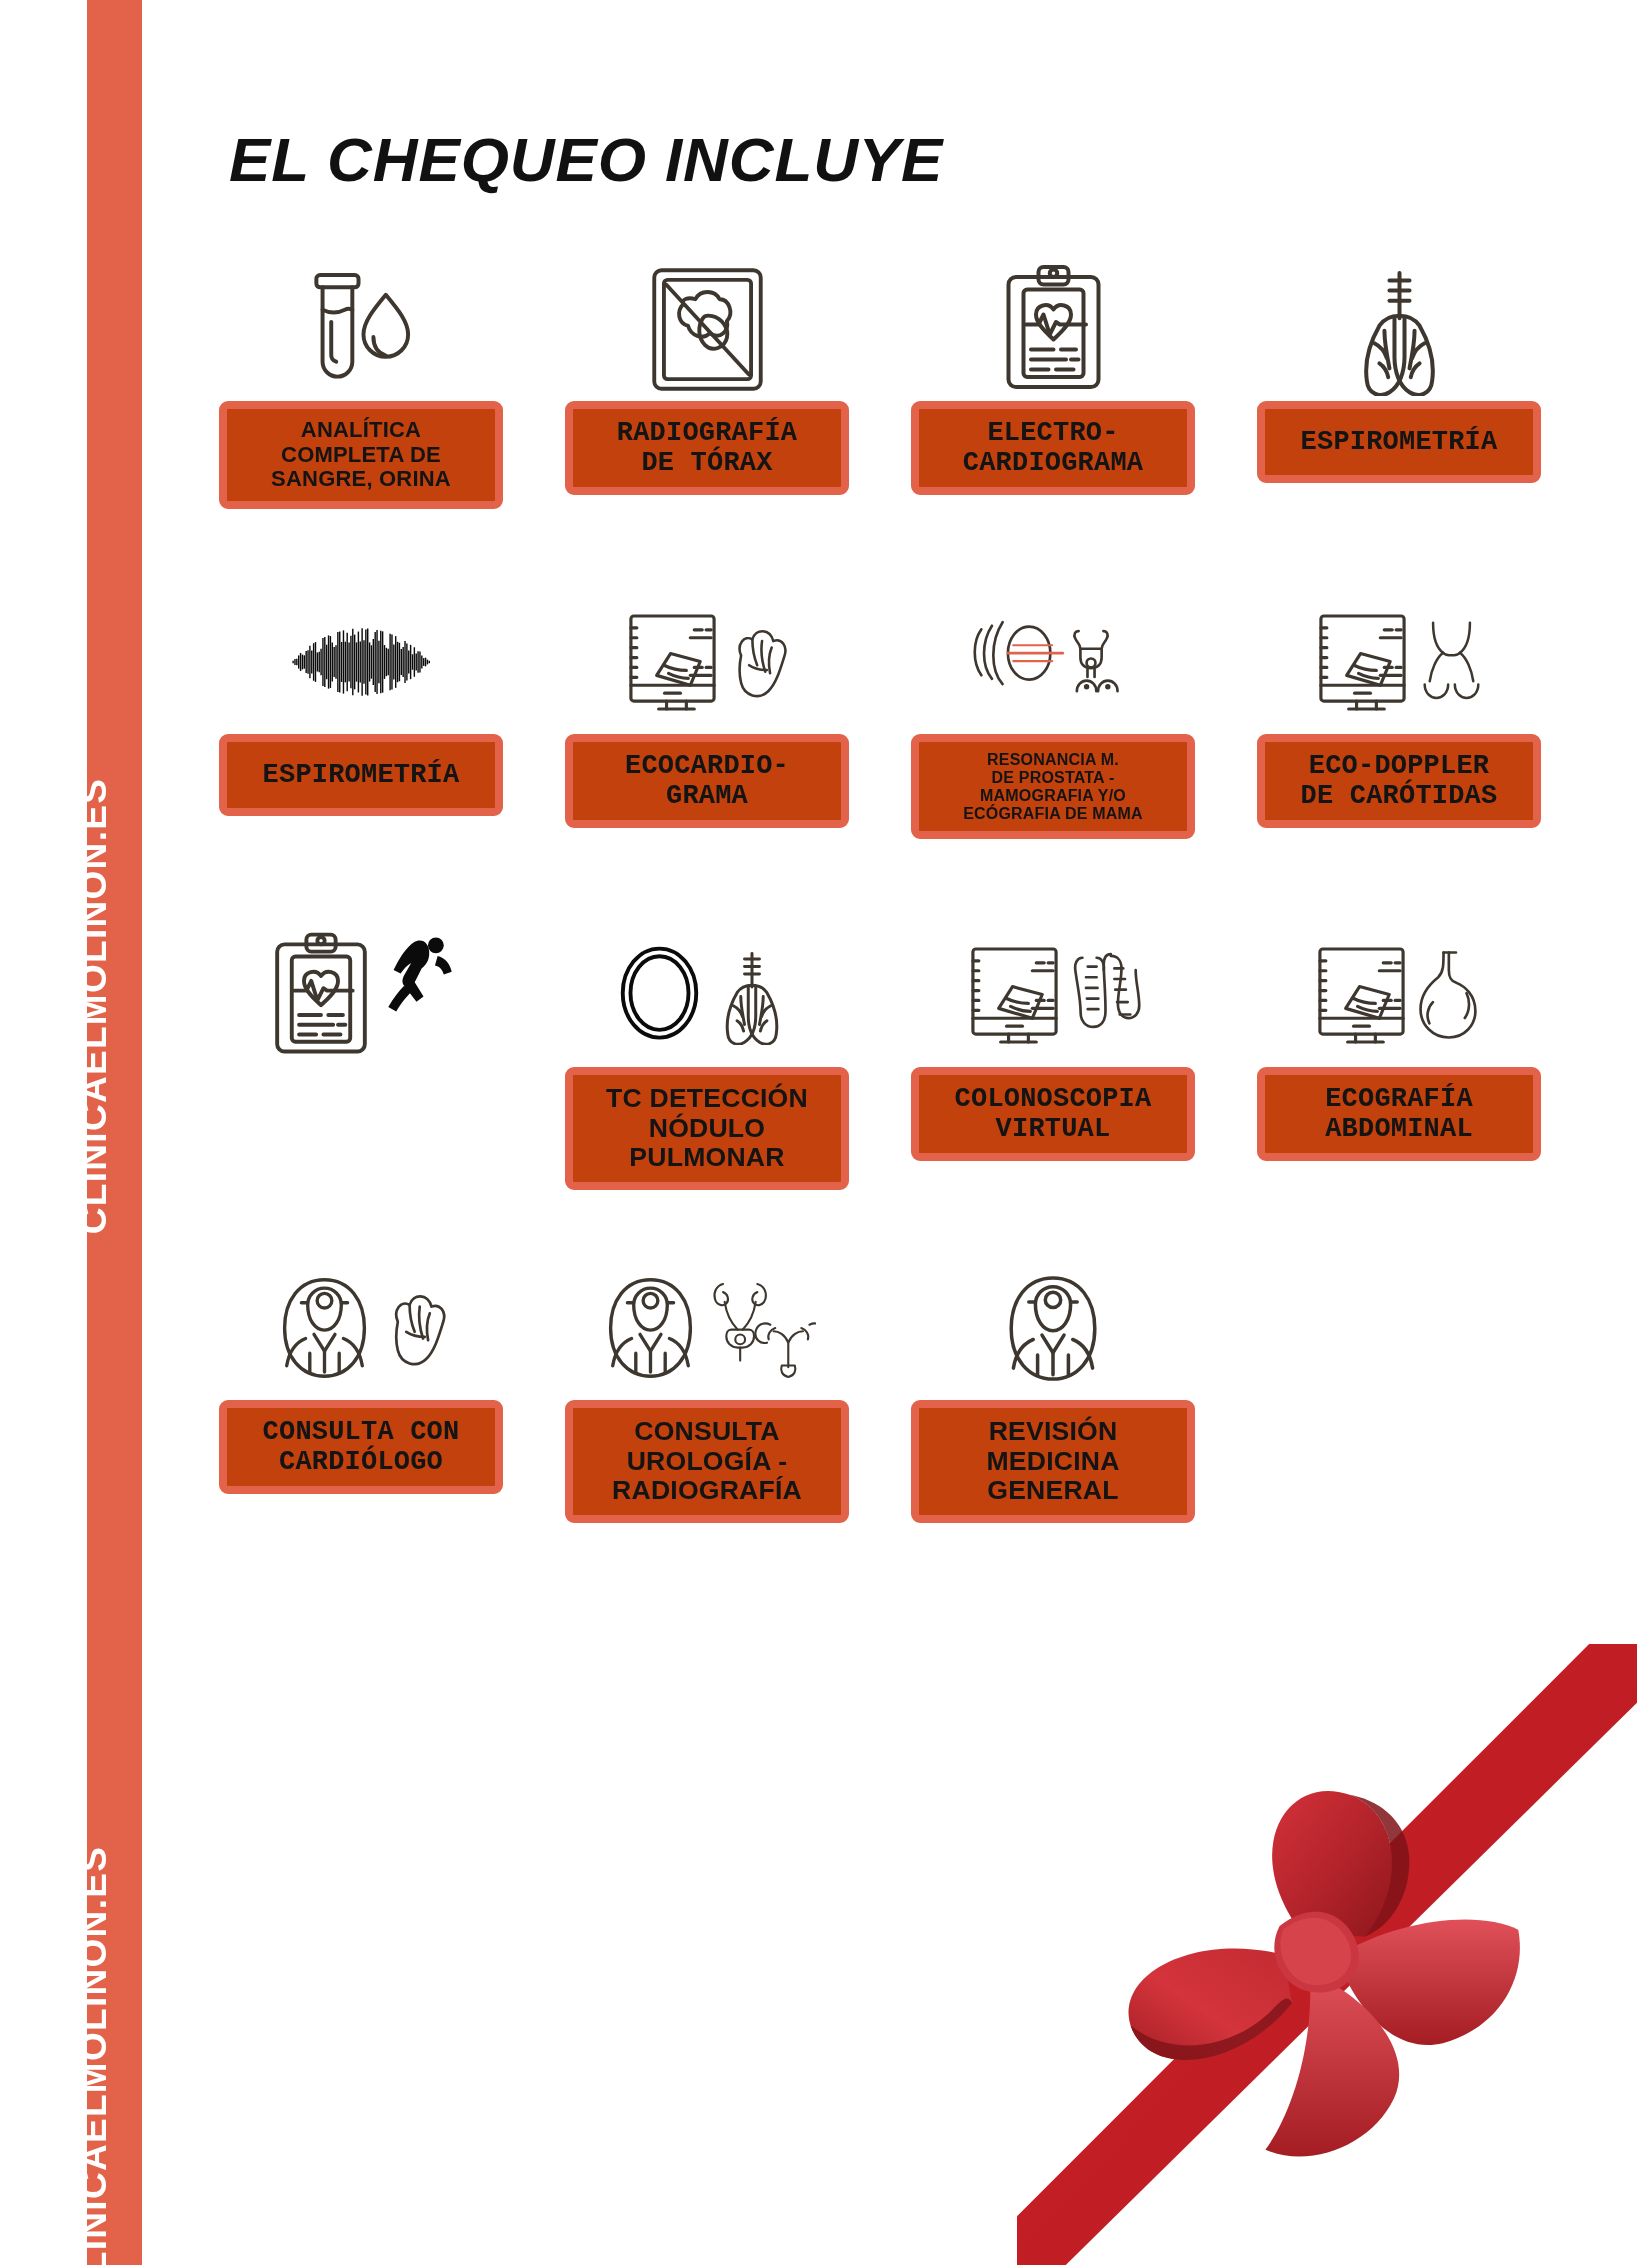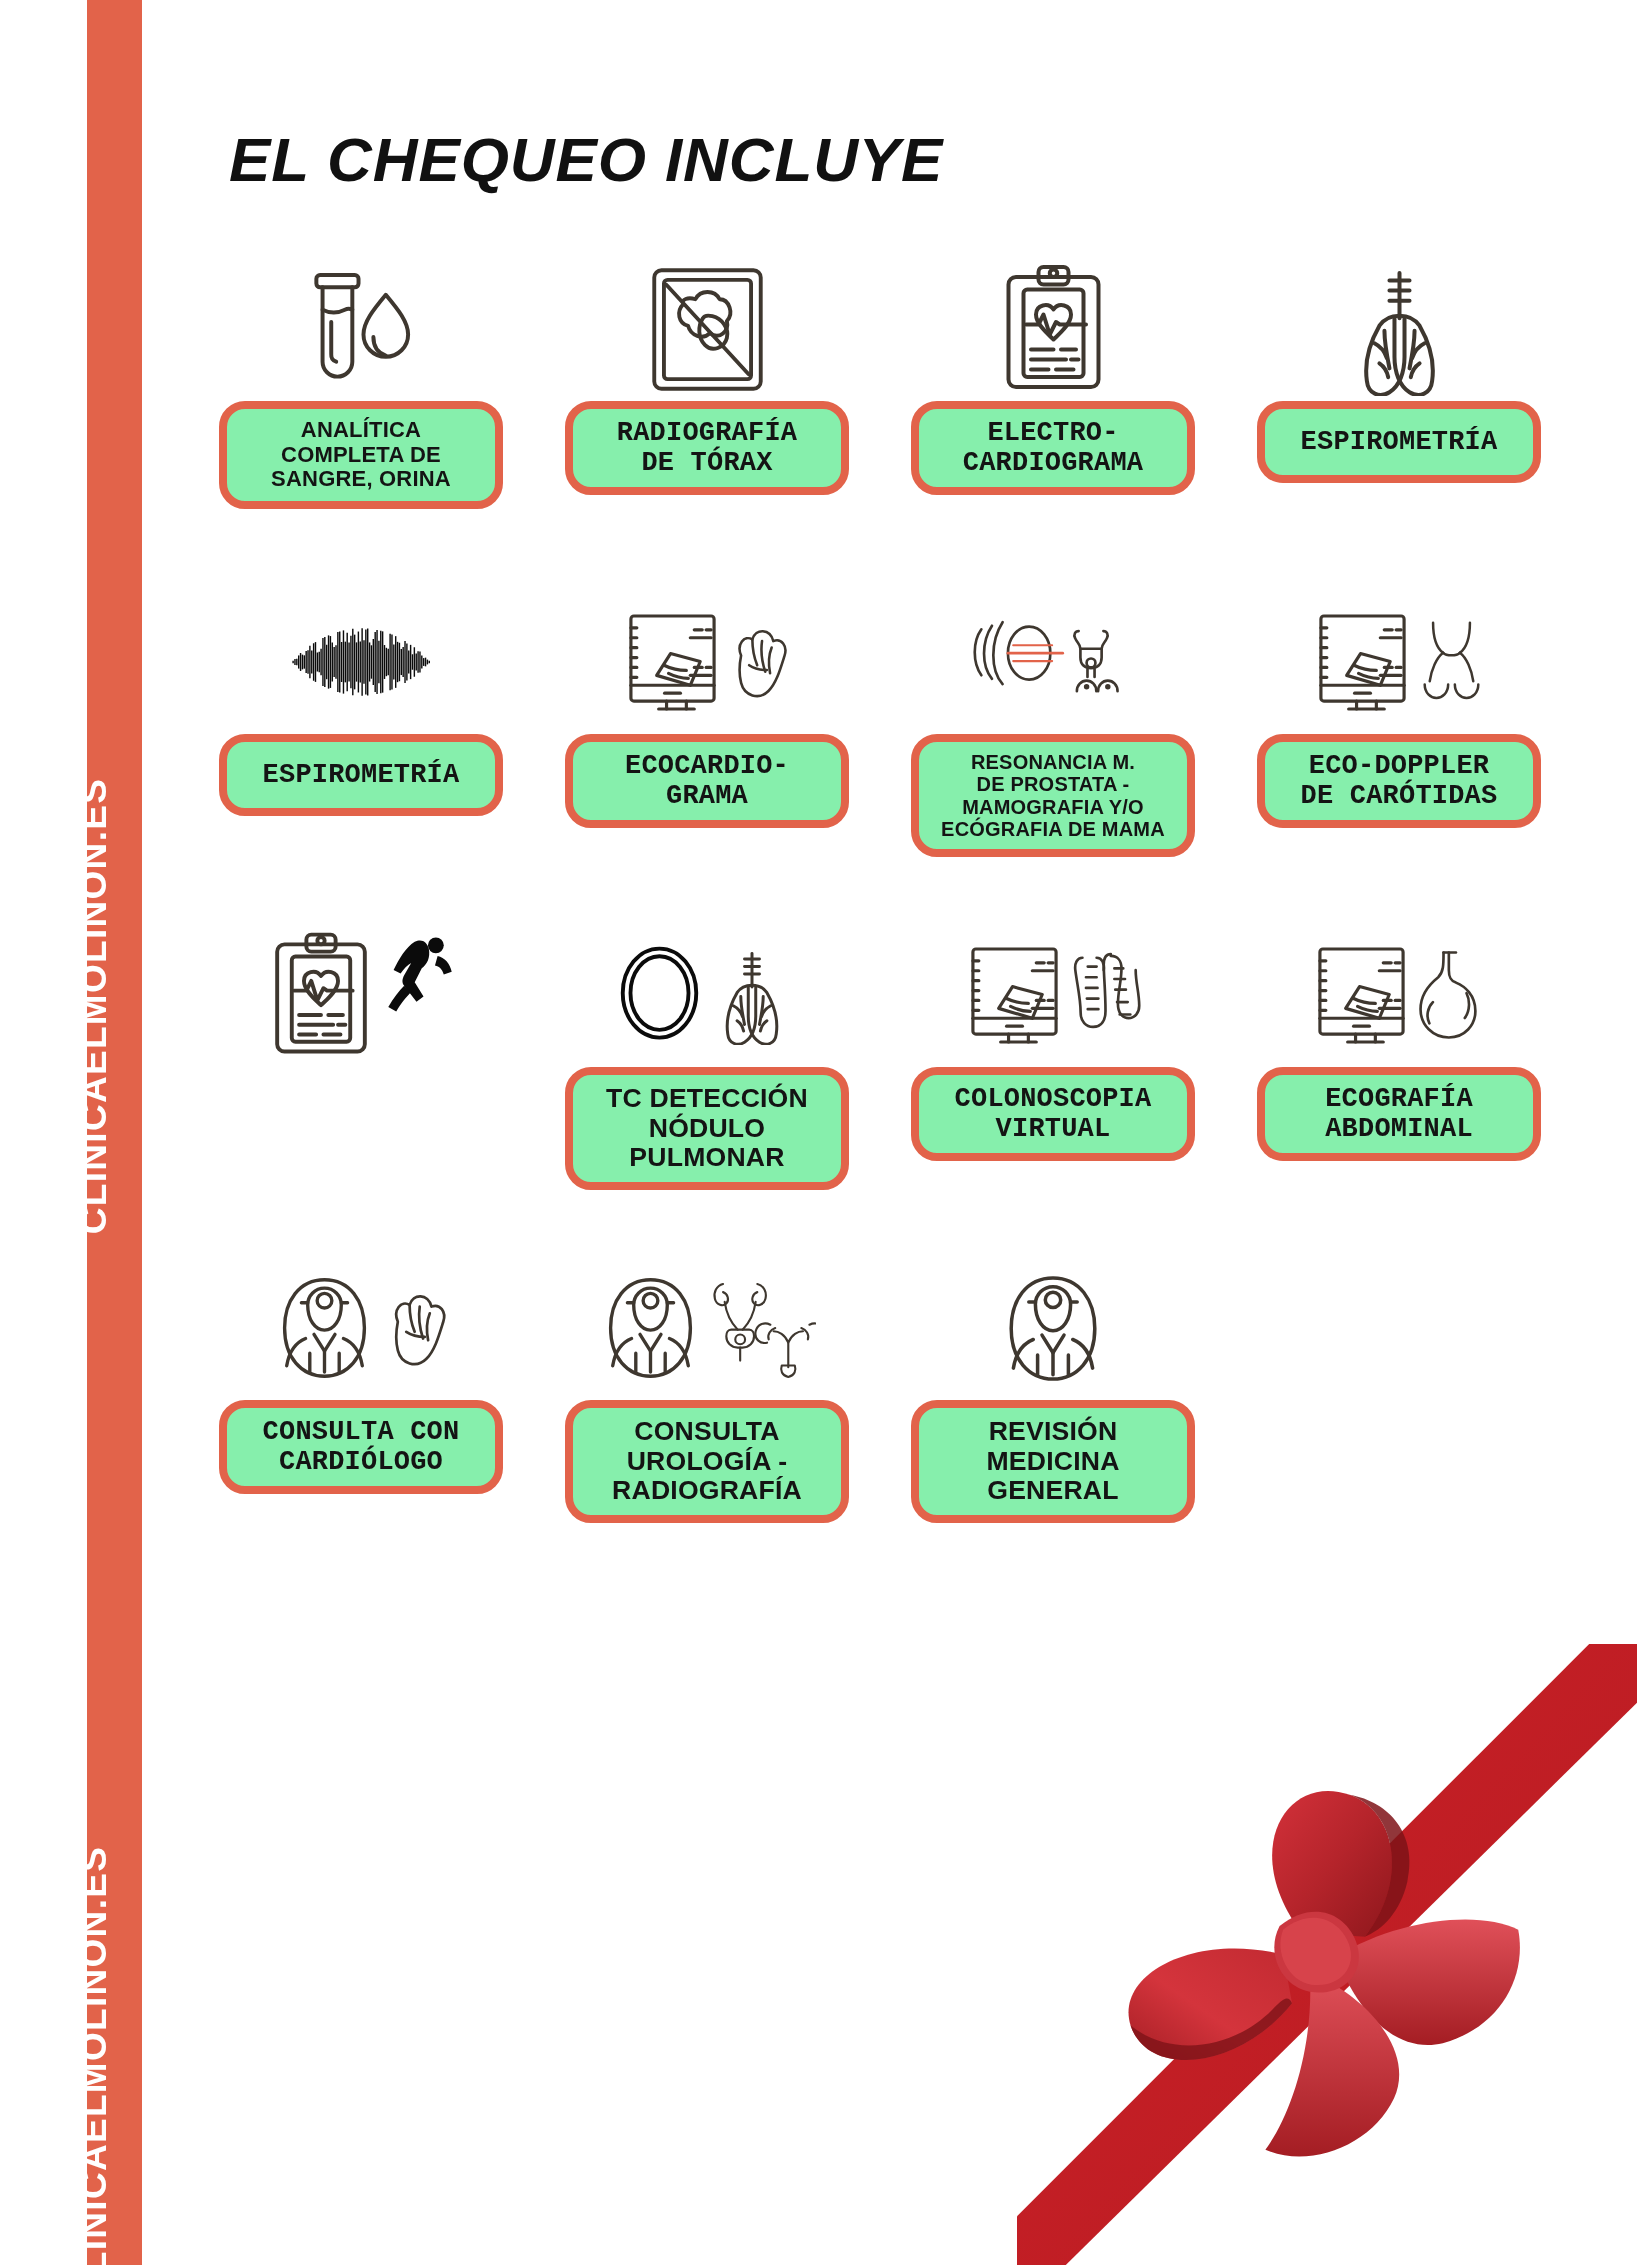--- a/index.html
+++ b/index.html
@@ -90,40 +90,40 @@
     align-items: center;
     justify-content: center;
     width: 100%;
   }
   .icon-wrap svg {
     display: block;
   }
   .pill {
     box-sizing: border-box;
     border: 8px solid #E2634A;
-    border-radius: 26px;
-    background: #86efac;
+    border-radius: 9px;
+    background: #c2410c;
     min-height: 82px;
     width: 284px;
     display: flex;
     align-items: center;
     justify-content: center;
     text-align: center;
     padding: 8.9px 12.4px;
     font-weight: bold;
     color: #141414;
     line-height: 1.12;
     letter-spacing: 0.2px;
     font-family: "Liberation Sans", sans-serif;
     white-space: pre-line;
   }
   .pill.s1 { font-size: 27px; font-family: Liberation Mono, monospace; }
   .pill.s2 { font-size: 26.6px; }
   .pill.s3 { font-size: 22px; }
-  .pill.s4 { font-size: 20px; }
+  .pill.s4 { font-size: 16px; }
 
   
   #ribbon {
     position: absolute;
     right: 0;
     bottom: 0;
     width: 621px;
     height: 621px;
     pointer-events: none;
   }

